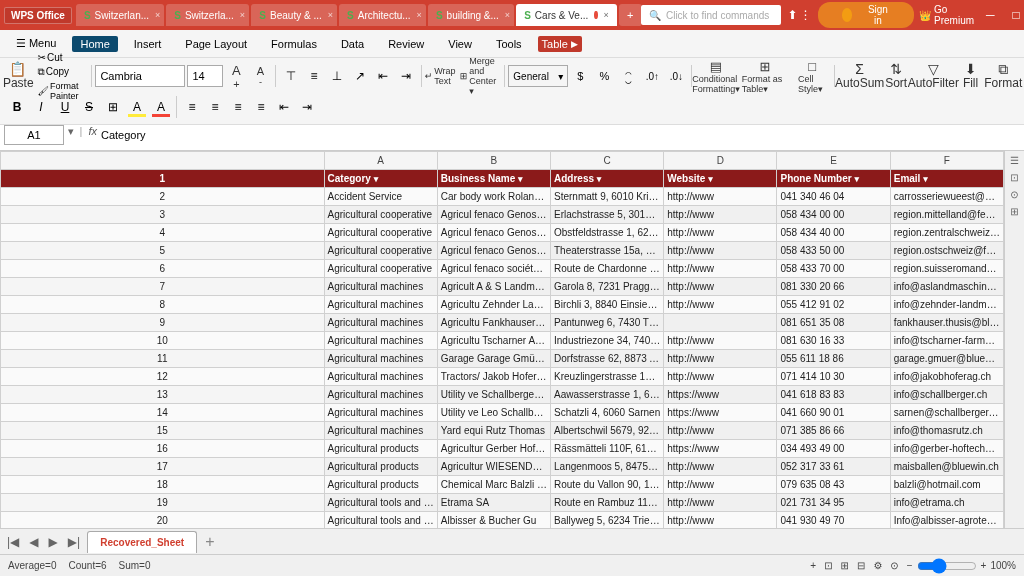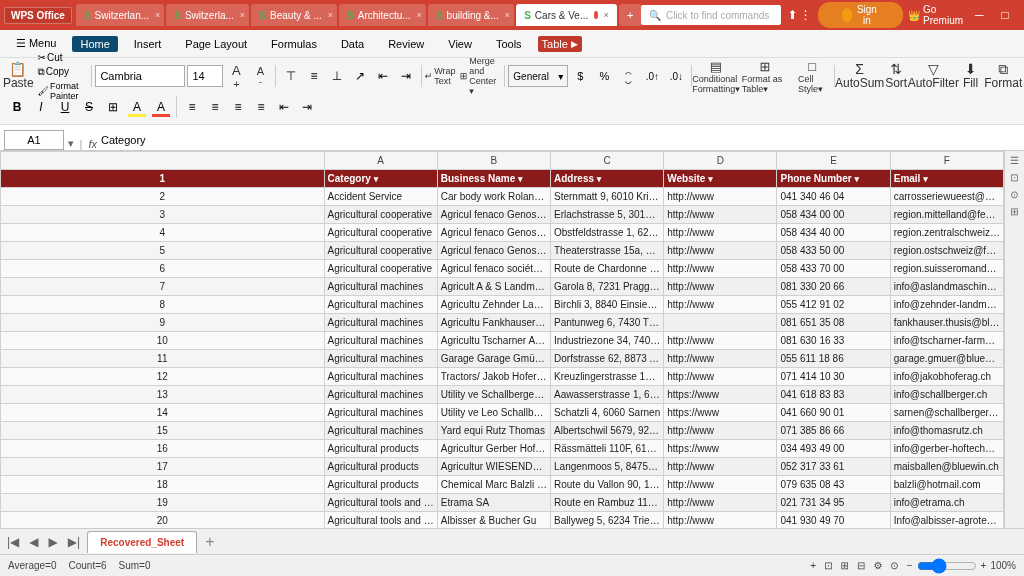--- a/index.html
+++ b/index.html
@@ -20,21 +20,21 @@
     .tab {
       display: flex; align-items: center; gap: 4px;
       padding: 2px 8px; height: 22px;
       background: rgba(255,255,255,0.2); border-radius: 3px 3px 0 0;
       font-size: 10px; color: white; cursor: pointer; white-space: nowrap; max-width: 140px; overflow: hidden;
     }
     .tab.active { background: white; color: #333; }
     .tab-close { font-size: 9px; opacity: 0.7; margin-left: 2px; }
     .tab-add { width: 24px; height: 22px; background: rgba(255,255,255,0.2); border-radius: 3px; display: flex; align-items: center; justify-content: center; color: white; cursor: pointer; }
     .title-bar-right { display: flex; align-items: center; gap: 6px; }
-    .sign-in-btn { background: #e67e22; border: none; color: white; padding: 2px 24px; border-radius: 12px; font-size: 10px; cursor: pointer; display: flex; align-items: center; gap: 3px; }
+    .sign-in-btn { background: #e67e22; border: none; color: white; padding: 2px 24px; border-radius: 12px; font-size: 10px; cursor: pointer; display: flex; align-items: center; gap: 14px; }
     .win-btn { color: white; font-size: 12px; padding: 0 6px; cursor: pointer; }
 
     
     .menu-bar {
       height: 28px;
       background: #f5f5f5;
       display: flex;
       align-items: center;
       padding: 0 8px;
       border-bottom: 1px solid #ddd;
@@ -84,21 +84,21 @@
     }
     .fmt-btn.bold { font-weight: bold; }
     .fmt-btn.italic { font-style: italic; }
 
     
     .formula-bar {
       height: 26px;
       background: white;
       border-bottom: 1px solid #ccc;
       display: flex;
-      align-items: flex-end;
+      align-items: flex-start;
       padding: 0 4px;
       gap: 4px;
     }
     .cell-ref {
       width: 60px; height: 20px; border: 1px solid #aaa; text-align: center; font-size: 11px; display: flex; align-items: center; justify-content: center;
     }
     .formula-input { flex: 1; height: 20px; border: none; font-size: 11px; outline: none; }
 
     
     .sheet-table {

